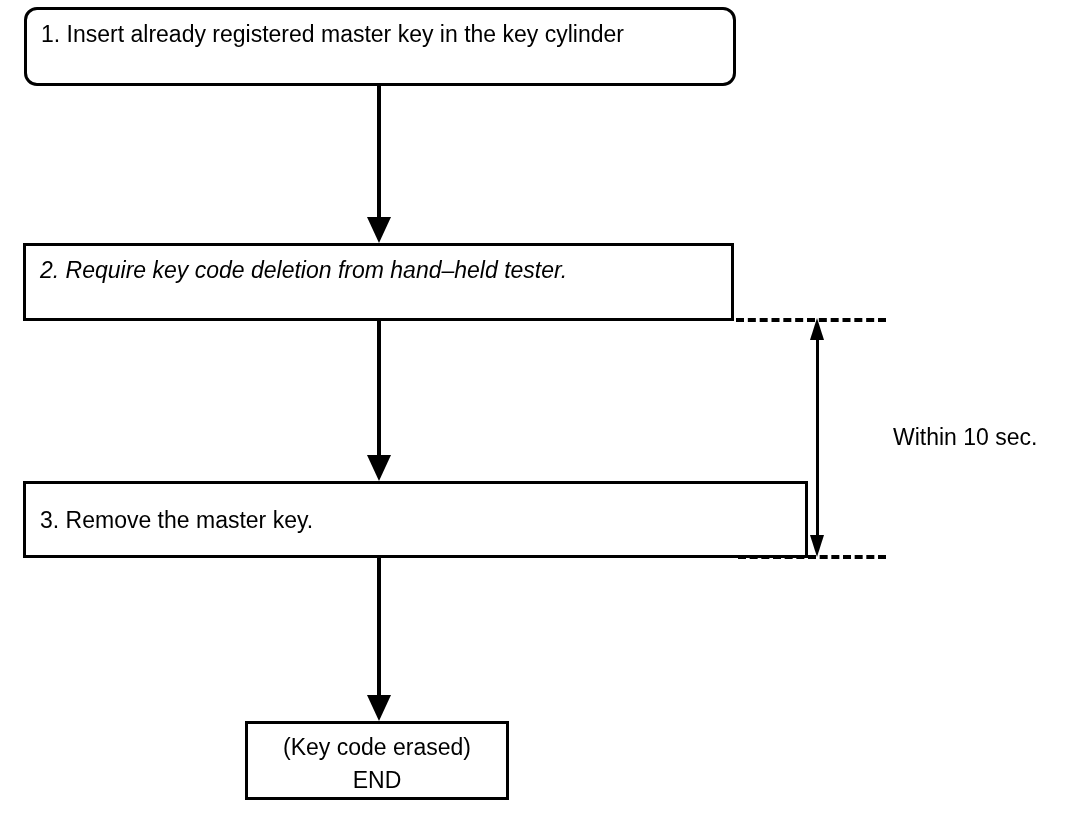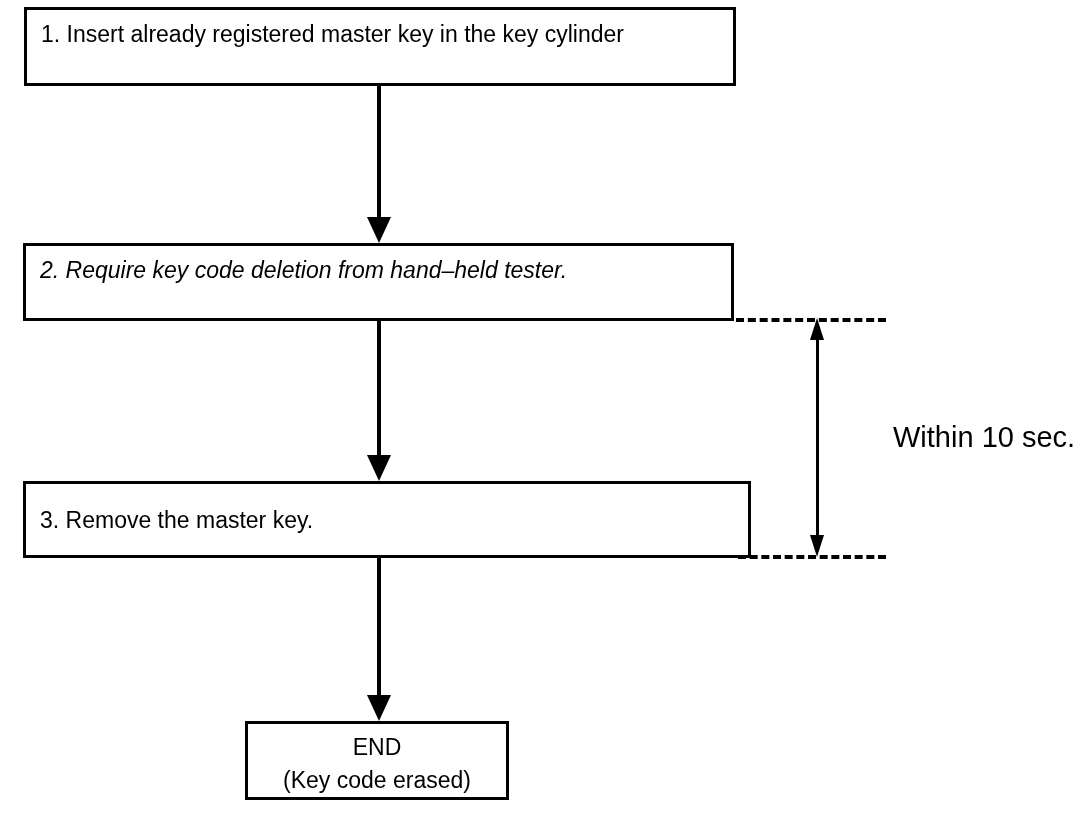--- a/index.html
+++ b/index.html
@@ -33,36 +33,37 @@
   .box .line {
     white-space: pre;
   }
 
   #box-step1 {
     left: 24px;
     top: 7px;
     width: 712px;
     height: 79px;
     padding: 8px 0 0 14px;
+    border-radius: 13px;
   }
   #box-step1 .line2 { padding-left: 26px; }
 
   #box-step2 {
     left: 23px;
     top: 243px;
     width: 711px;
     height: 78px;
     padding: 8px 0 0 14px;
     font-style: italic;
   }
 
   #box-step3 {
     left: 23px;
     top: 481px;
-    width: 728px;
+    width: 785px;
     height: 77px;
     padding: 20px 0 0 14px;
   }
 
   #box-end {
     left: 245px;
     top: 721px;
     width: 264px;
     height: 79px;
     padding: 7px 0 0 0;
@@ -145,21 +146,21 @@
     height: 0;
     border-left: 7px solid transparent;
     border-right: 7px solid transparent;
     border-top: 22px solid #000000;
   }
 
   #timing-label {
     position: absolute;
     left: 893px;
     top: 422px;
-    font-size: 29px;
+    font-size: 23px;
     line-height: 30px;
     white-space: pre;
     color: #000000;
   }
 </style>
 </head>
 <body>
 
 <div id="canvas">
 
@@ -184,22 +185,22 @@
   <div class="box" id="box-step3">
     <div class="line line1">3. Remove the master key.</div>
   </div>
 
   <div class="flow-arrow" id="arrow-3toend">
     <div class="shaft"></div>
     <div class="head"></div>
   </div>
 
   <div class="box" id="box-end">
+    <div class="line line2">(Key code erased)</div>
     <div class="line line1">END</div>
-    <div class="line line2">(Key code erased)</div>
   </div>
 
   <div class="dashed-line" id="dash-top"></div>
   <div class="dashed-line" id="dash-bottom"></div>
 
   <div id="timing-arrow">
     <div class="head-up"></div>
     <div class="shaft"></div>
     <div class="head-down"></div>
   </div>

